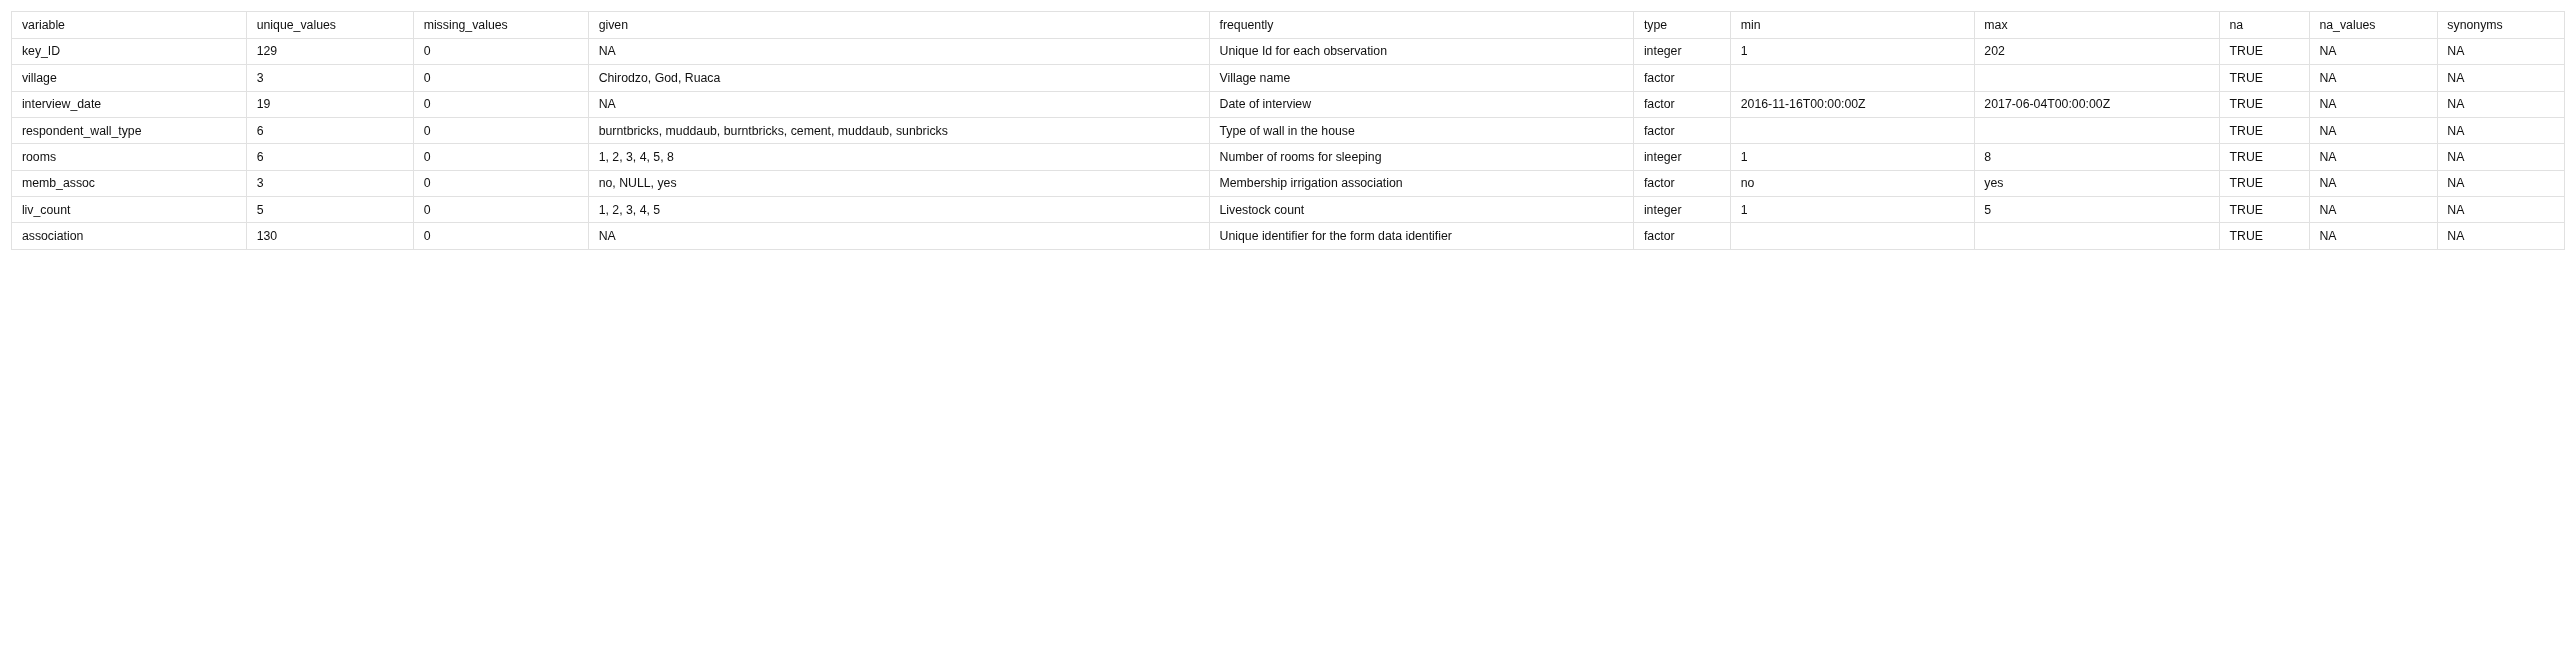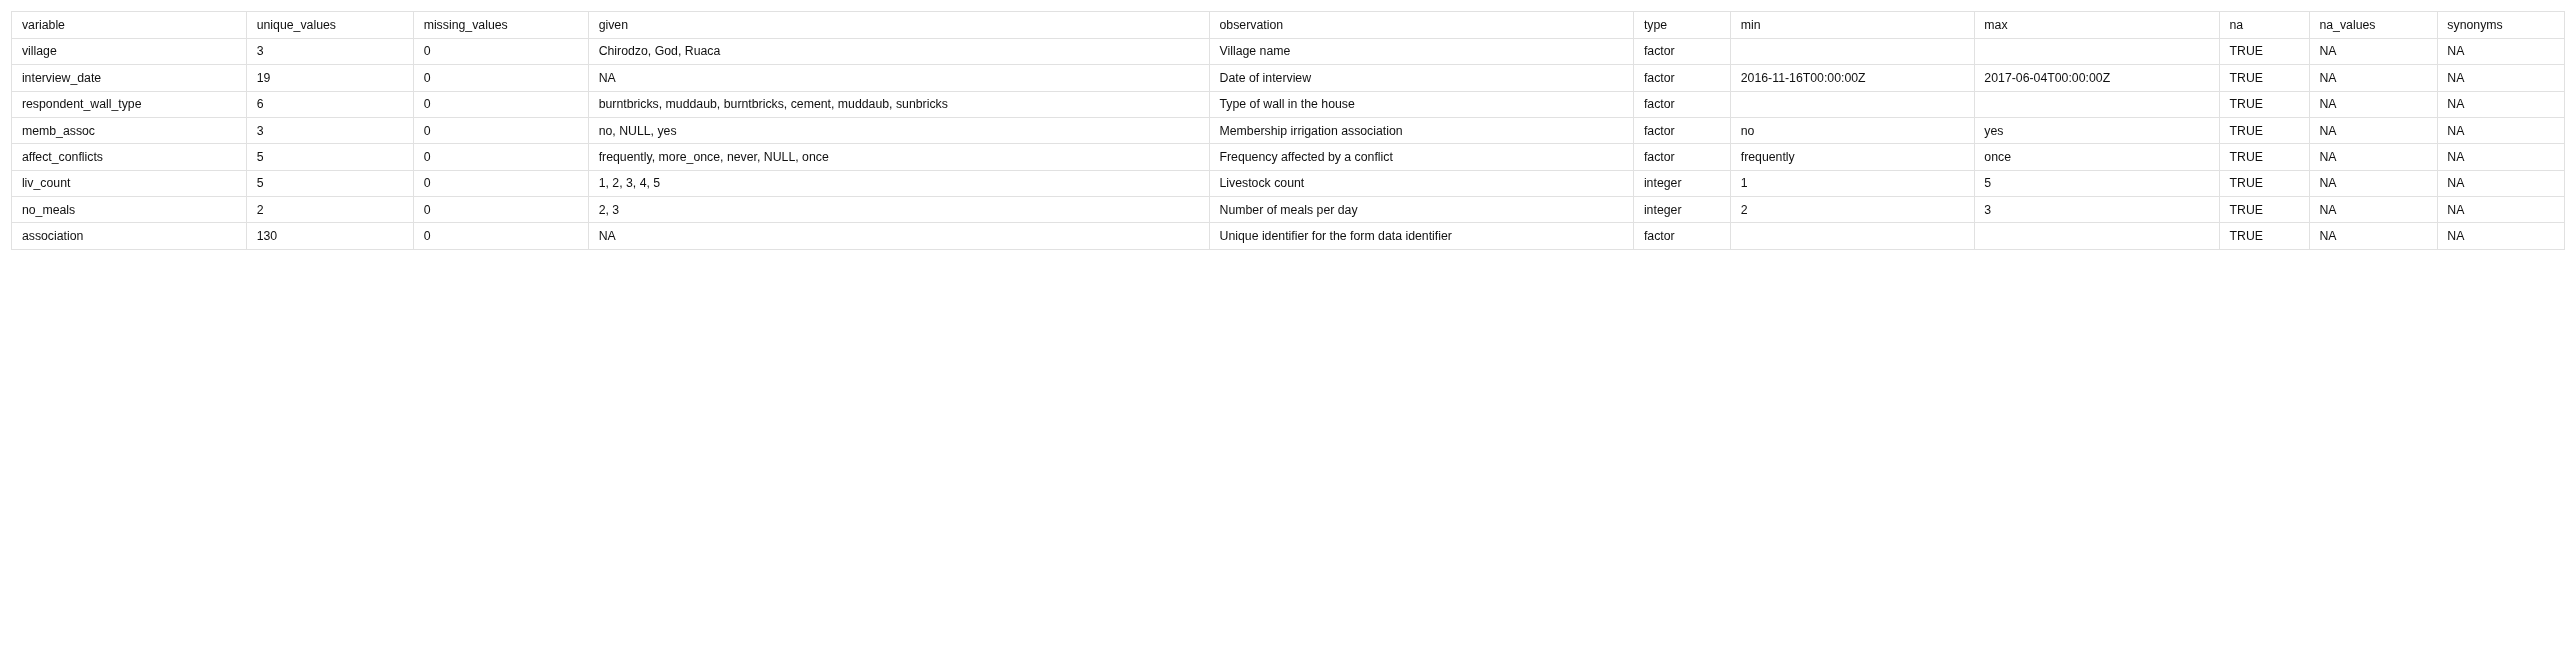--- a/index.html
+++ b/index.html
@@ -35,30 +35,43 @@
 </head>
 <body>
 
 <table>
   <thead>
     <tr>
       <th>variable</th>
       <th>unique_values</th>
       <th>missing_values</th>
       <th>given</th>
-      <th>observation</th>
+      <th>frequently</th>
       <th>type</th>
       <th>min</th>
       <th>max</th>
       <th>na</th>
       <th>na_values</th>
       <th>synonyms</th>
     </tr>
   </thead>
   <tbody id="tbody">
+      <tr>
+        <td>key_ID</td>
+        <td>129</td>
+        <td>0</td>
+        <td>NA</td>
+        <td>Unique Id for each observation</td>
+        <td>integer</td>
+        <td>1</td>
+        <td>202</td>
+        <td>TRUE</td>
+        <td>NA</td>
+        <td>NA</td>
+      </tr>
       <tr>
         <td>village</td>
         <td>3</td>
         <td>0</td>
         <td>Chirodzo, God, Ruaca</td>
         <td>Village name</td>
         <td>factor</td>
         <td></td>
         <td></td>
         <td>TRUE</td>
@@ -85,67 +98,54 @@
         <td>burntbricks,  muddaub, burntbricks, cement, muddaub, sunbricks</td>
         <td>Type of wall in the house</td>
         <td>factor</td>
         <td></td>
         <td></td>
         <td>TRUE</td>
         <td>NA</td>
         <td>NA</td>
       </tr>
       <tr>
+        <td>rooms</td>
+        <td>6</td>
+        <td>0</td>
+        <td>1, 2, 3, 4, 5, 8</td>
+        <td>Number of rooms for sleeping</td>
+        <td>integer</td>
+        <td>1</td>
+        <td>8</td>
+        <td>TRUE</td>
+        <td>NA</td>
+        <td>NA</td>
+      </tr>
+      <tr>
         <td>memb_assoc</td>
         <td>3</td>
         <td>0</td>
         <td>no, NULL, yes</td>
         <td>Membership irrigation association</td>
         <td>factor</td>
         <td>no</td>
         <td>yes</td>
         <td>TRUE</td>
         <td>NA</td>
         <td>NA</td>
       </tr>
       <tr>
-        <td>affect_conflicts</td>
-        <td>5</td>
-        <td>0</td>
-        <td>frequently, more_once, never, NULL, once</td>
-        <td>Frequency affected by a conflict</td>
-        <td>factor</td>
-        <td>frequently</td>
-        <td>once</td>
-        <td>TRUE</td>
-        <td>NA</td>
-        <td>NA</td>
-      </tr>
-      <tr>
         <td>liv_count</td>
         <td>5</td>
         <td>0</td>
         <td>1, 2, 3, 4, 5</td>
         <td>Livestock count</td>
         <td>integer</td>
         <td>1</td>
         <td>5</td>
-        <td>TRUE</td>
-        <td>NA</td>
-        <td>NA</td>
-      </tr>
-      <tr>
-        <td>no_meals</td>
-        <td>2</td>
-        <td>0</td>
-        <td>2, 3</td>
-        <td>Number of meals per day</td>
-        <td>integer</td>
-        <td>2</td>
-        <td>3</td>
         <td>TRUE</td>
         <td>NA</td>
         <td>NA</td>
       </tr>
       <tr>
         <td>association</td>
         <td>130</td>
         <td>0</td>
         <td>NA</td>
         <td>Unique identifier for the form data identifier</td>

